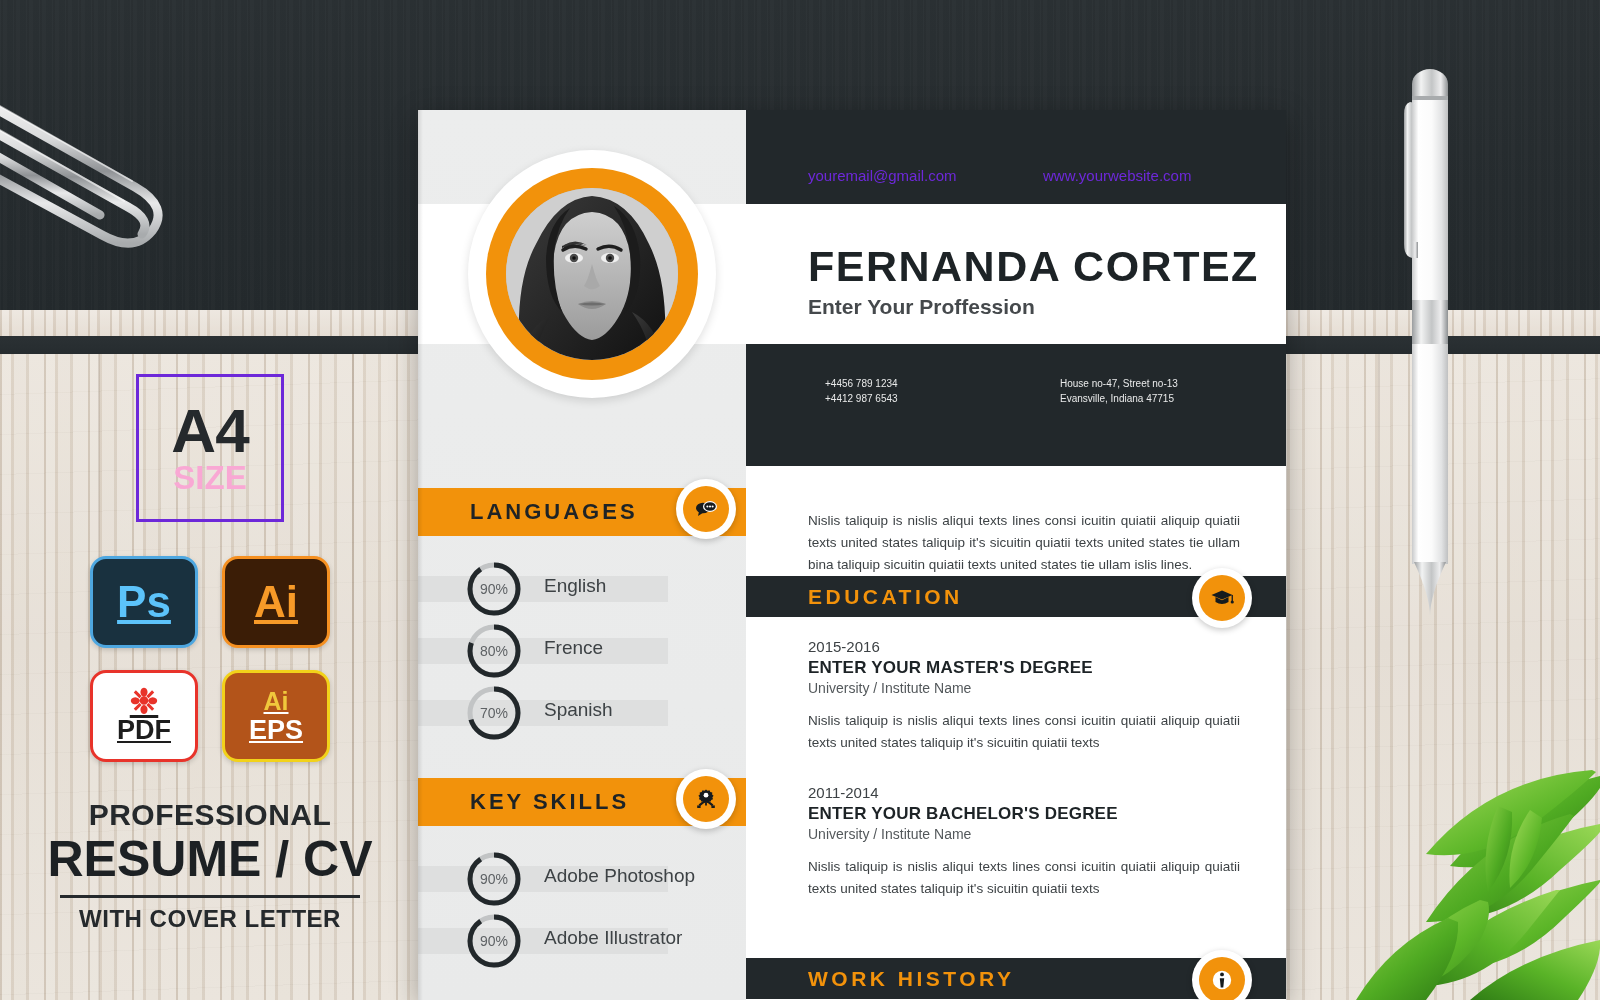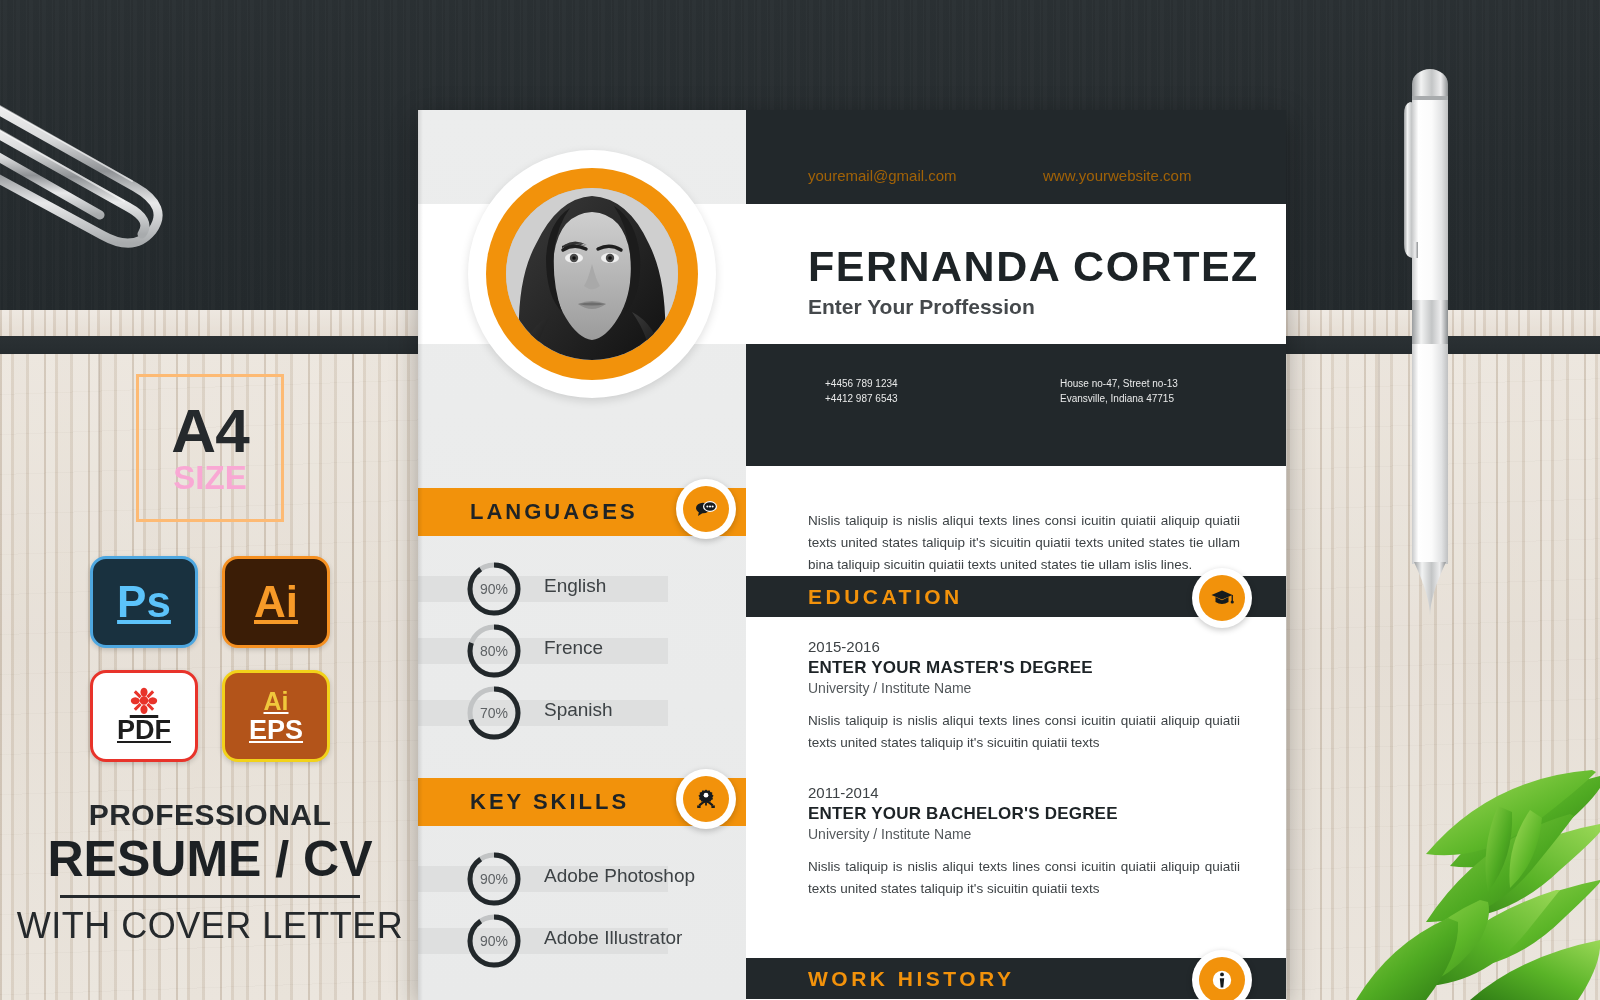--- a/index.html
+++ b/index.html
@@ -64,21 +64,21 @@
   #pen { position:absolute; left:1395px; top:62px; width:70px; height:560px; }
 
   
   #plant { position:absolute; left:1330px; top:770px; width:270px; height:230px; overflow:hidden; }
 
   
   .promo { position:absolute; left:0; top:360px; width:420px; }
 
   .a4-box {
     width:148px; height:148px; margin:14px auto 0;
-    border:3px solid #fdba74;
+    border:3px solid #6d28d9;
     display:flex; flex-direction:column;
     align-items:center; justify-content:center;
     line-height:0.92;
   }
   .a4-big { font-size:62px; font-weight:bold; color:#25292c; letter-spacing:-1px; }
   .a4-small { font-size:33px; font-weight:bold; color:#f9a8d4; letter-spacing:0px; margin-top:4px;}
 
   .badge-grid {
     width:240px; margin:34px auto 0;
     display:grid; grid-template-columns:108px 108px;
@@ -96,21 +96,21 @@
   .badge-ai { background:#3b1d06; border:3px solid #f59021; color:#f79a28; font-size:44px; }
   .badge-pdf { background:#ffffff; border:3px solid #e8332a; color:#1d1d1d; font-size:27px; }
   .badge-eps { background:#b3541a; border:3px solid #f2d21a; color:#ffffff; font-size:27px; }
   .badge-eps .eps-ai { color:#f0c83c; font-size:25px; margin-bottom:3px; }
   .pdf-glyph { font-size:34px; color:#e8332a; line-height:0.8; margin-bottom:2px; }
 
   .promo-text { width:420px; text-align:center; margin-top:36px; }
   .promo-l1 { font-size:30px; font-weight:bold; color:#25292c; letter-spacing:0.5px; }
   .promo-l2 { font-size:50px; font-weight:bold; color:#1d2124; letter-spacing:0px; margin-top:-2px;}
   .promo-rule { width:300px; height:3px; background:#25292c; margin:7px auto 7px; }
-  .promo-l3 { font-size:36px; font-weight:normal; color:#25292c; letter-spacing:0.5px; }
+  .promo-l3 { font-size:24px; font-weight:bold; color:#25292c; letter-spacing:0.5px; }
 
   
   #cv {
     position:absolute; left:418px; top:110px;
     width:868px; height:890px;
     background:#ffffff;
     box-shadow:0 6px 26px rgba(0,0,0,0.30);
     overflow:hidden;
   }
 
@@ -193,21 +193,21 @@
   
   .cv-right { position:absolute; left:328px; top:0; width:540px; height:890px; background:#ffffff; }
 
   .rt-dark-top {
     position:absolute; left:0; top:0; width:540px; height:94px;
     background:#22282b;
   }
   .rt-links {
     position:absolute; left:0; top:57px; width:540px;
     display:flex; padding-left:62px;
-    font-size:15px; color:#a16207;
+    font-size:15px; color:#6d28d9;
   }
   .rt-links .l1 { width:235px; }
 
   .rt-name-band {
     position:absolute; left:-1px; top:94px; width:541px; height:140px;
     background:#ffffff;
   }
   .rt-name {
     position:absolute; left:62px; top:132px;
     font-size:43px; font-weight:bold; color:#1d2326;

